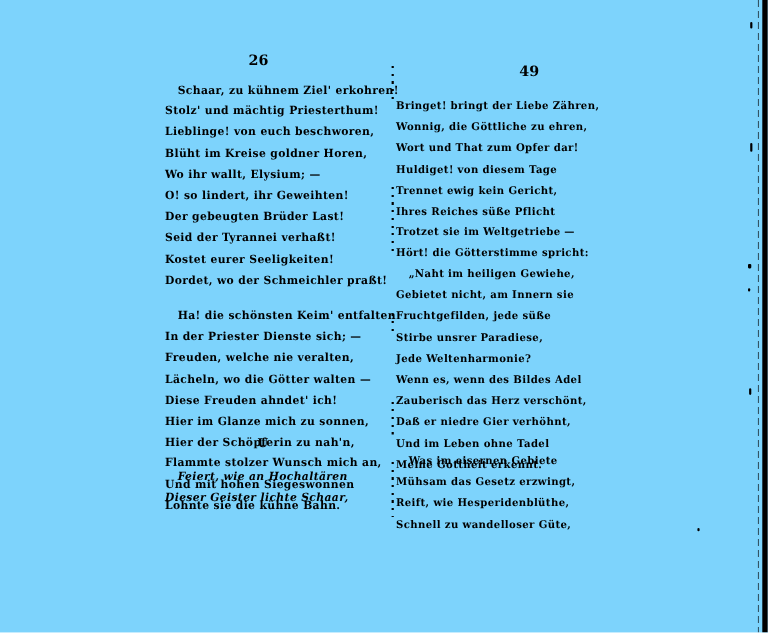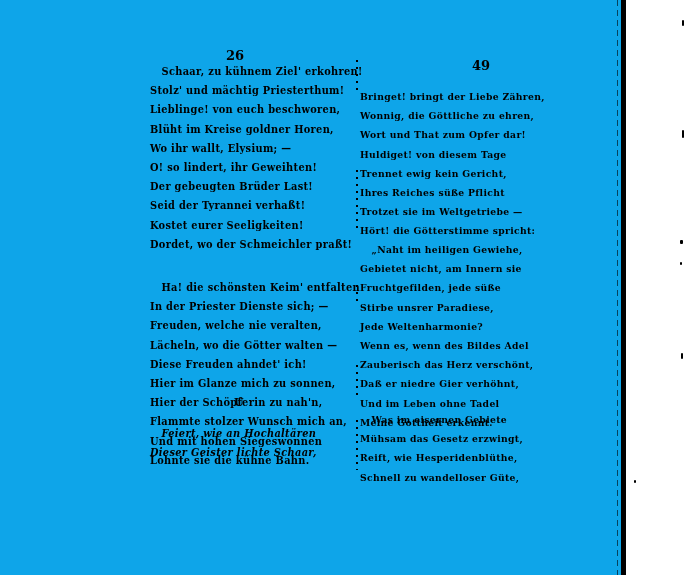--- a/index.html
+++ b/index.html
@@ -11,22 +11,22 @@
       width: 698px;
       height: 575px;
       position: relative;
       overflow: hidden;
       font-family: "DejaVu Serif", serif;
       color: #000000;
     }
     .spread {
       position: absolute;
       left: 0; top: 0;
-      width: 626px; height: 575px;
-      background: #0ea5e9;
+      width: 698px; height: 575px;
+      background: #7dd3fc;
     }
     .page {
       position: absolute;
       top: 0;
     }
     .page-left { left: 150px; width: 200px; }
     .page-right { left: 360px; width: 200px; }
     .page-number {
       position: absolute;
       font-weight: bold;
@@ -46,21 +46,21 @@
       font-size: 10.2px;
       line-height: 19.2px;
       white-space: nowrap;
       letter-spacing: 0.35px;
       transform: scaleX(0.96);
       transform-origin: left center;
     }
     .line.indent { padding-left: 12px; }
 
     
-    .l-s1 { top: 62px; }
+    .l-s1 { top: 73px; }
     .l-s2 { top: 278px; }
     .l-s3 { top: 424px; font-style: italic; }
     .catchmark {
       position: absolute;
       left: 84px;
       top: 396px;
       font-size: 11px;
       font-weight: bold;
     }
 

